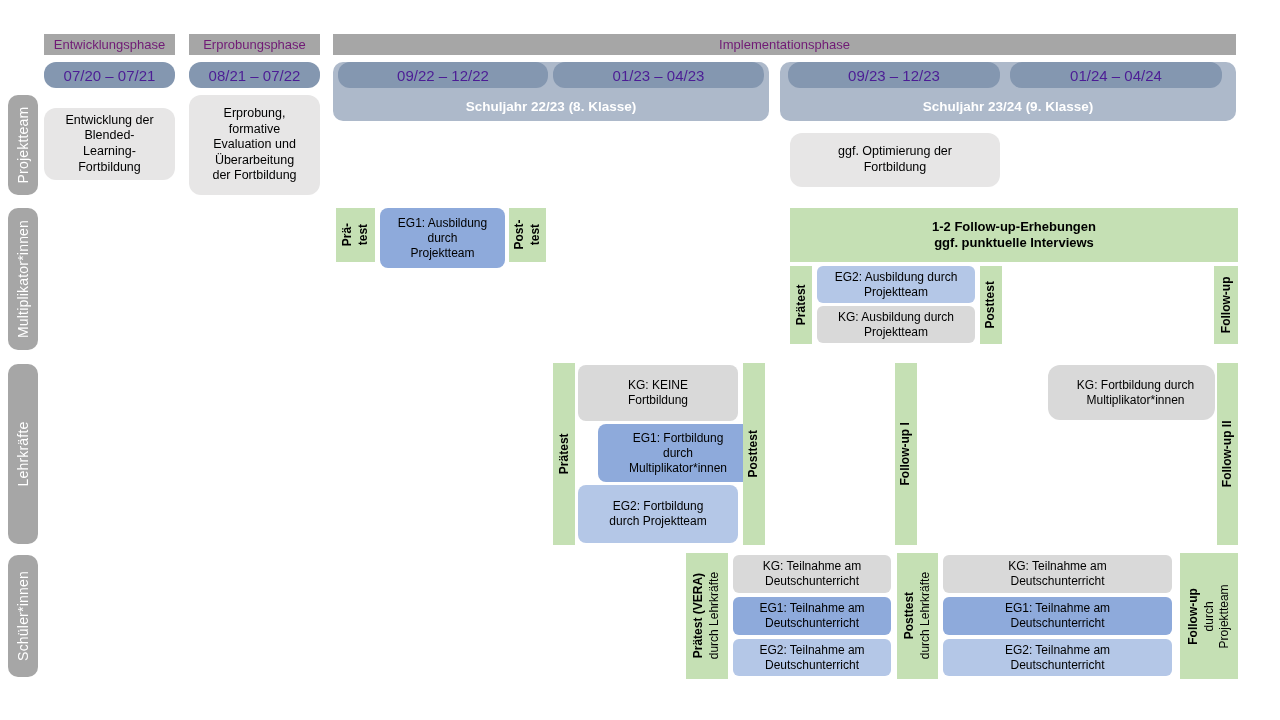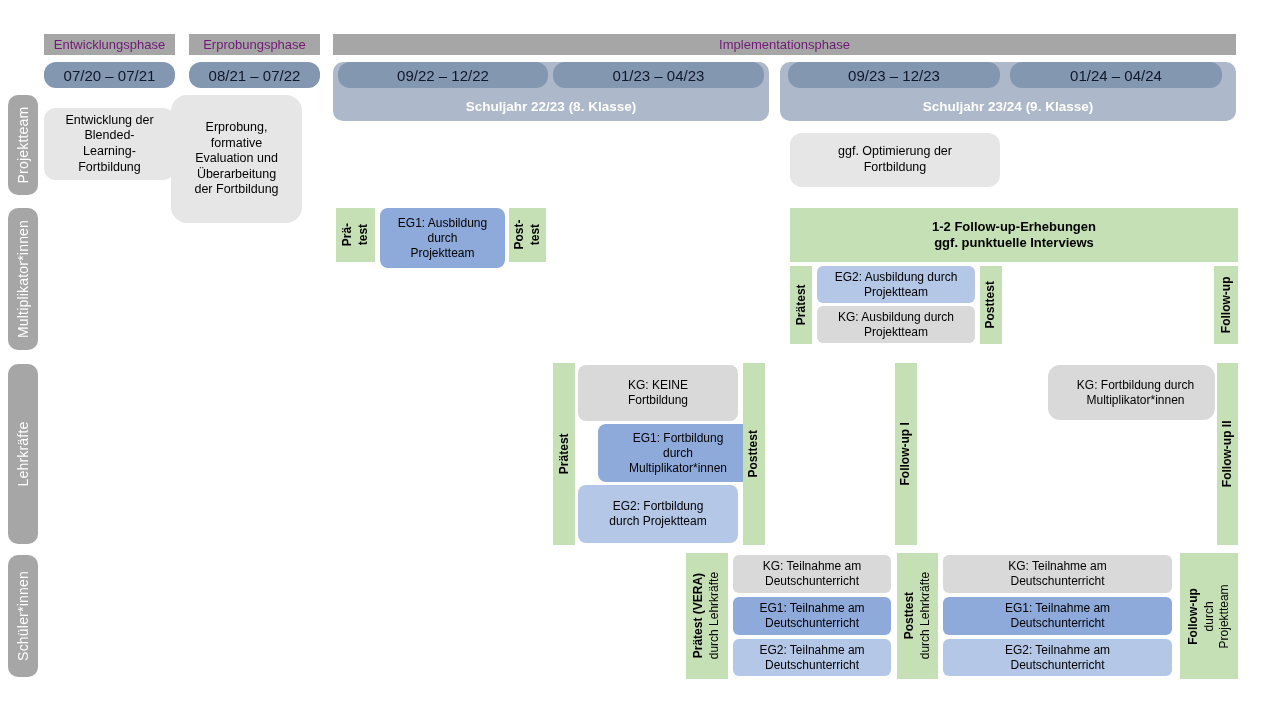--- a/index.html
+++ b/index.html
@@ -4,21 +4,21 @@
 <style>
   html,body{margin:0;padding:0;background:#ffffff;}
   .canvas{
     position:relative;width:1280px;height:720px;background:#ffffff;
     font-family:"Liberation Sans",sans-serif;color:#000;overflow:hidden;
   }
   .abs{position:absolute;box-sizing:border-box;}
   
   .phasebar{background:#A6A6A6;color:#701a75;display:flex;align-items:center;justify-content:center;font-size:13px;}
   
-  .datebar{background:#8497B0;color:#0f172a;border-radius:12px;display:flex;align-items:center;justify-content:center;font-size:15px;}
+  .datebar{background:#8497B0;color:#4c1d95;border-radius:12px;display:flex;align-items:center;justify-content:center;font-size:15px;}
   
   .sycontainer{background:#ADB9CA;border-radius:10px;}
   .sylabel{position:absolute;left:0;right:0;bottom:7px;text-align:center;color:#fff;font-weight:bold;font-size:13.5px;}
   
   .rowlabel{background:#A6A6A6;border-radius:10px;color:#fff;display:flex;align-items:center;justify-content:center;}
   .rowlabel .vrot{transform:rotate(-90deg);white-space:nowrap;font-size:14px;letter-spacing:.2px;}
   
   .box{display:flex;align-items:center;justify-content:center;text-align:center;line-height:1.25;}
   .box span{white-space:pre-line;}
   .graybox{background:#E7E6E6;border-radius:12px;font-size:12.5px;}
@@ -73,21 +73,21 @@
   <div class="abs rowlabel" style="left:8px;top:555px;width:30px;height:122px;">
     <div class="vrot">Schüler*innen</div>
   </div>
 
   <div class="abs box graybox" style="left:44px;top:108px;width:131px;height:72px;">
     <span>Entwicklung der
 Blended-
 Learning-
 Fortbildung</span>
   </div>
-  <div class="abs box graybox" style="left:171px;top:95px;width:131px;height:128px;border-radius:16px;">
+  <div class="abs box graybox" style="left:189px;top:95px;width:131px;height:100px;">
     <span>Erprobung,
 formative
 Evaluation und
 Überarbeitung
 der Fortbildung</span>
   </div>
   <div class="abs box graybox" style="left:790px;top:133px;width:210px;height:54px;">
     <span>ggf. Optimierung der
 Fortbildung</span>
   </div>

